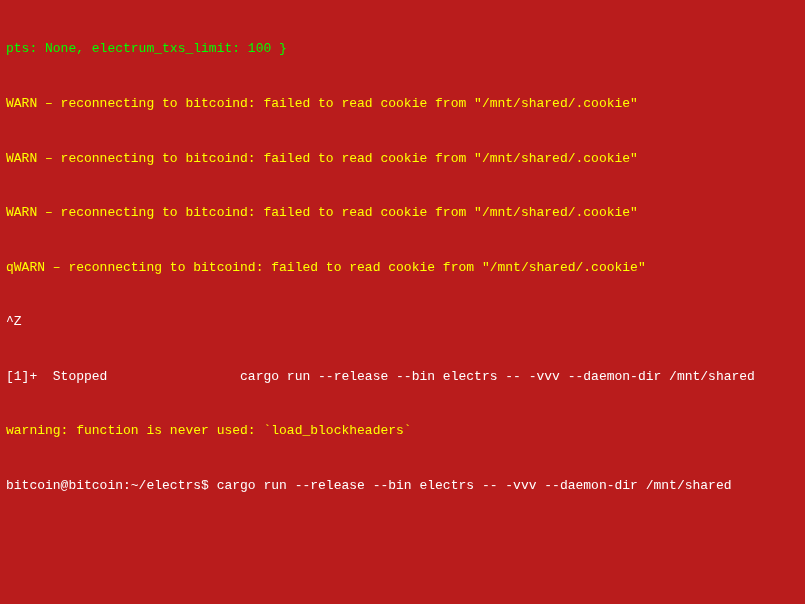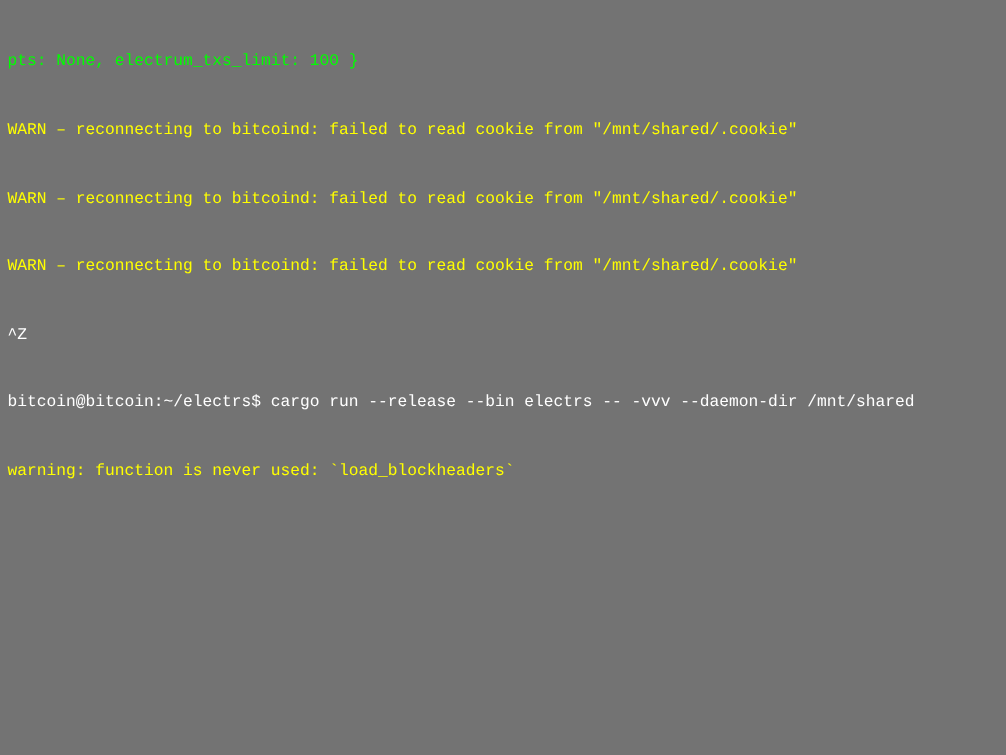--- a/index.html
+++ b/index.html
@@ -12,21 +12,21 @@
       background-color: #000000;
       width: 805px;
       height: 604px;
       overflow: hidden;
       font-family: 'Courier New', Courier, monospace;
       font-size: 13px;
       line-height: 1.4;
     }
 
     #terminal {
-      background-color: #737373;
+      background-color: #b91c1c;
       color: #00ff00;
       width: 805px;
       height: 604px;
       padding: 4px 6px;
       overflow: hidden;
       white-space: pre;
     }
 
     .line {
       display: block;
@@ -39,23 +39,25 @@
     .warn-yellow { color: #ffff00; font-family: Liberation Mono, monospace; }
   </style>
 </head>
 <body>
 
 <div id="terminal">
   <span class="line"><span class="green">pts: None, electrum_txs_limit: 100 }</span></span>
   <span class="line"><span class="warn-yellow">WARN – reconnecting to bitcoind: failed to read cookie from "/mnt/shared/.cookie"</span></span>
   <span class="line"><span class="warn-yellow">WARN – reconnecting to bitcoind: failed to read cookie from "/mnt/shared/.cookie"</span></span>
   <span class="line"><span class="warn-yellow">WARN – reconnecting to bitcoind: failed to read cookie from "/mnt/shared/.cookie"</span></span>
+  <span class="line"><span class="warn-yellow">qWARN – reconnecting to bitcoind: failed to read cookie from "/mnt/shared/.cookie"</span></span>
   <span class="line"><span class="white">^Z</span></span>
+  <span class="line"><span class="white">[1]+  Stopped                 cargo run --release --bin electrs -- -vvv --daemon-dir /mnt/shared</span></span>
+  <span class="line"><span class="warn-yellow">warning: function is never used: `load_blockheaders`</span></span>
   <span class="line"><span class="white">bitcoin@bitcoin:~/electrs$ cargo run --release --bin electrs -- -vvv --daemon-dir /mnt/shared</span></span>
-  <span class="line"><span class="warn-yellow">warning: function is never used: `load_blockheaders`</span></span>
   
   
   
   
   
   
   
   <span class="line"></span>
   
   

